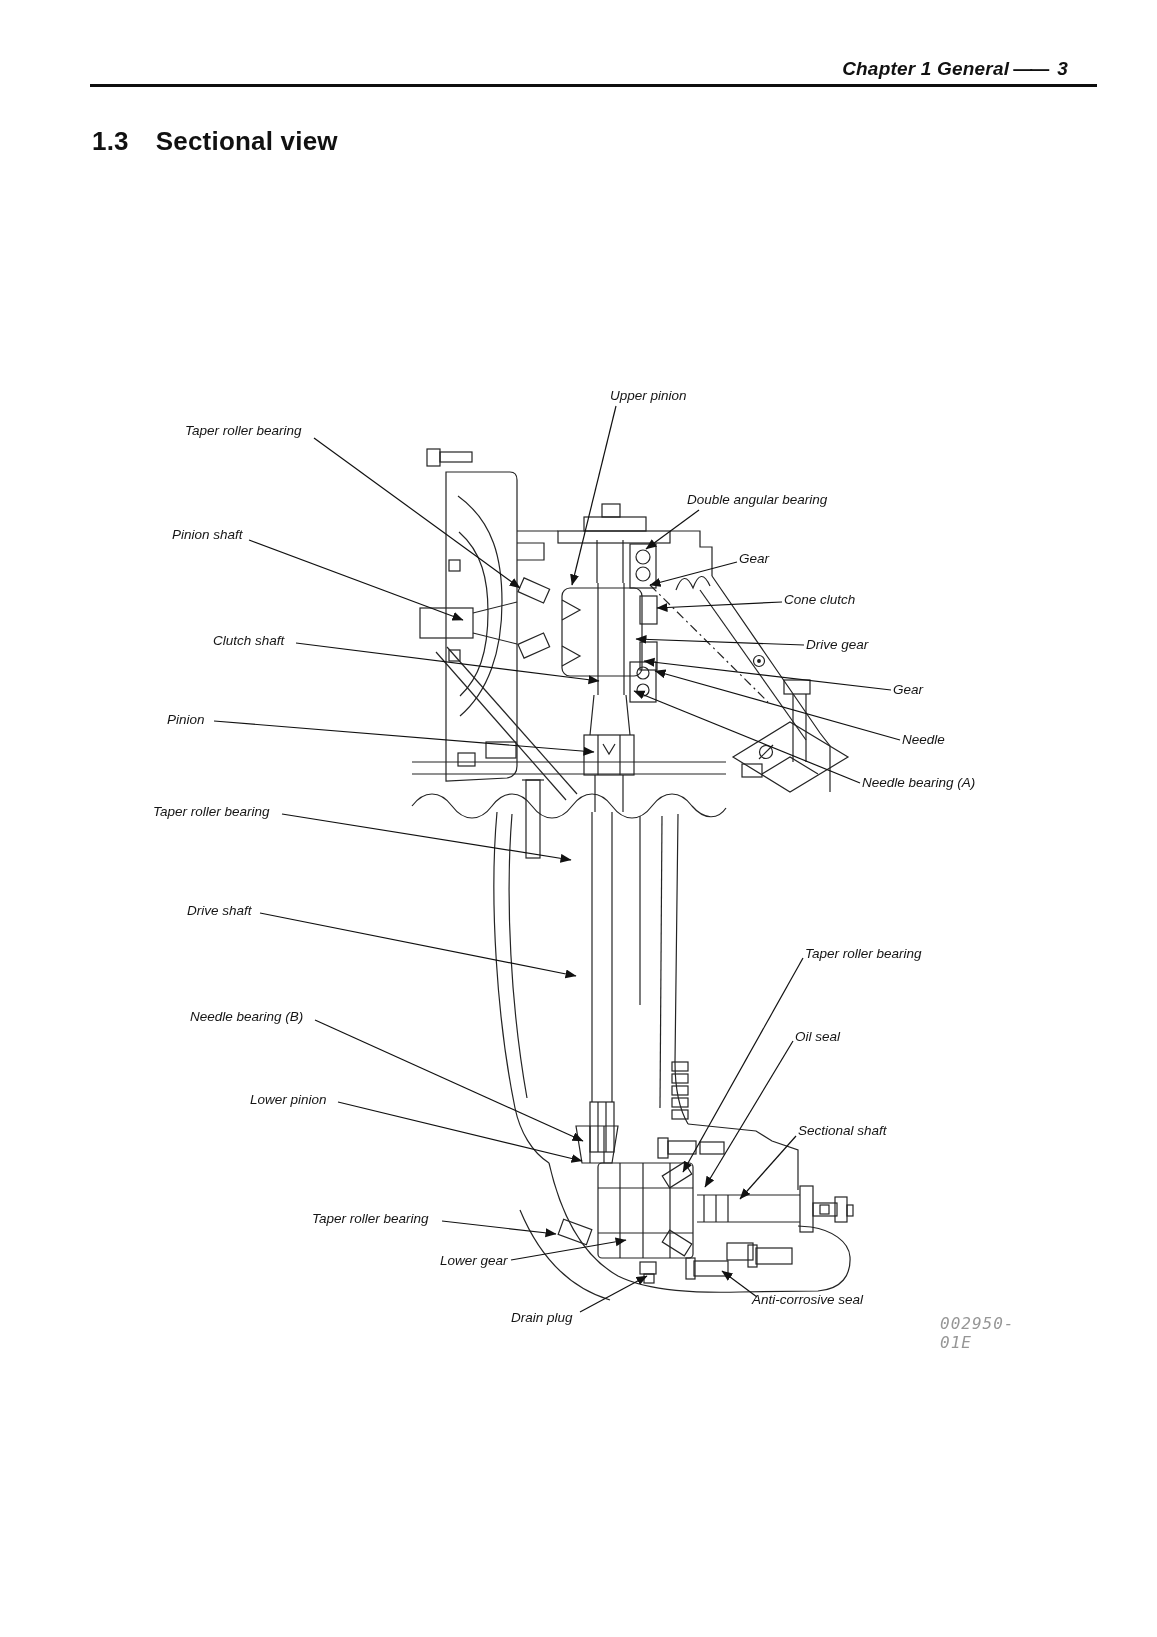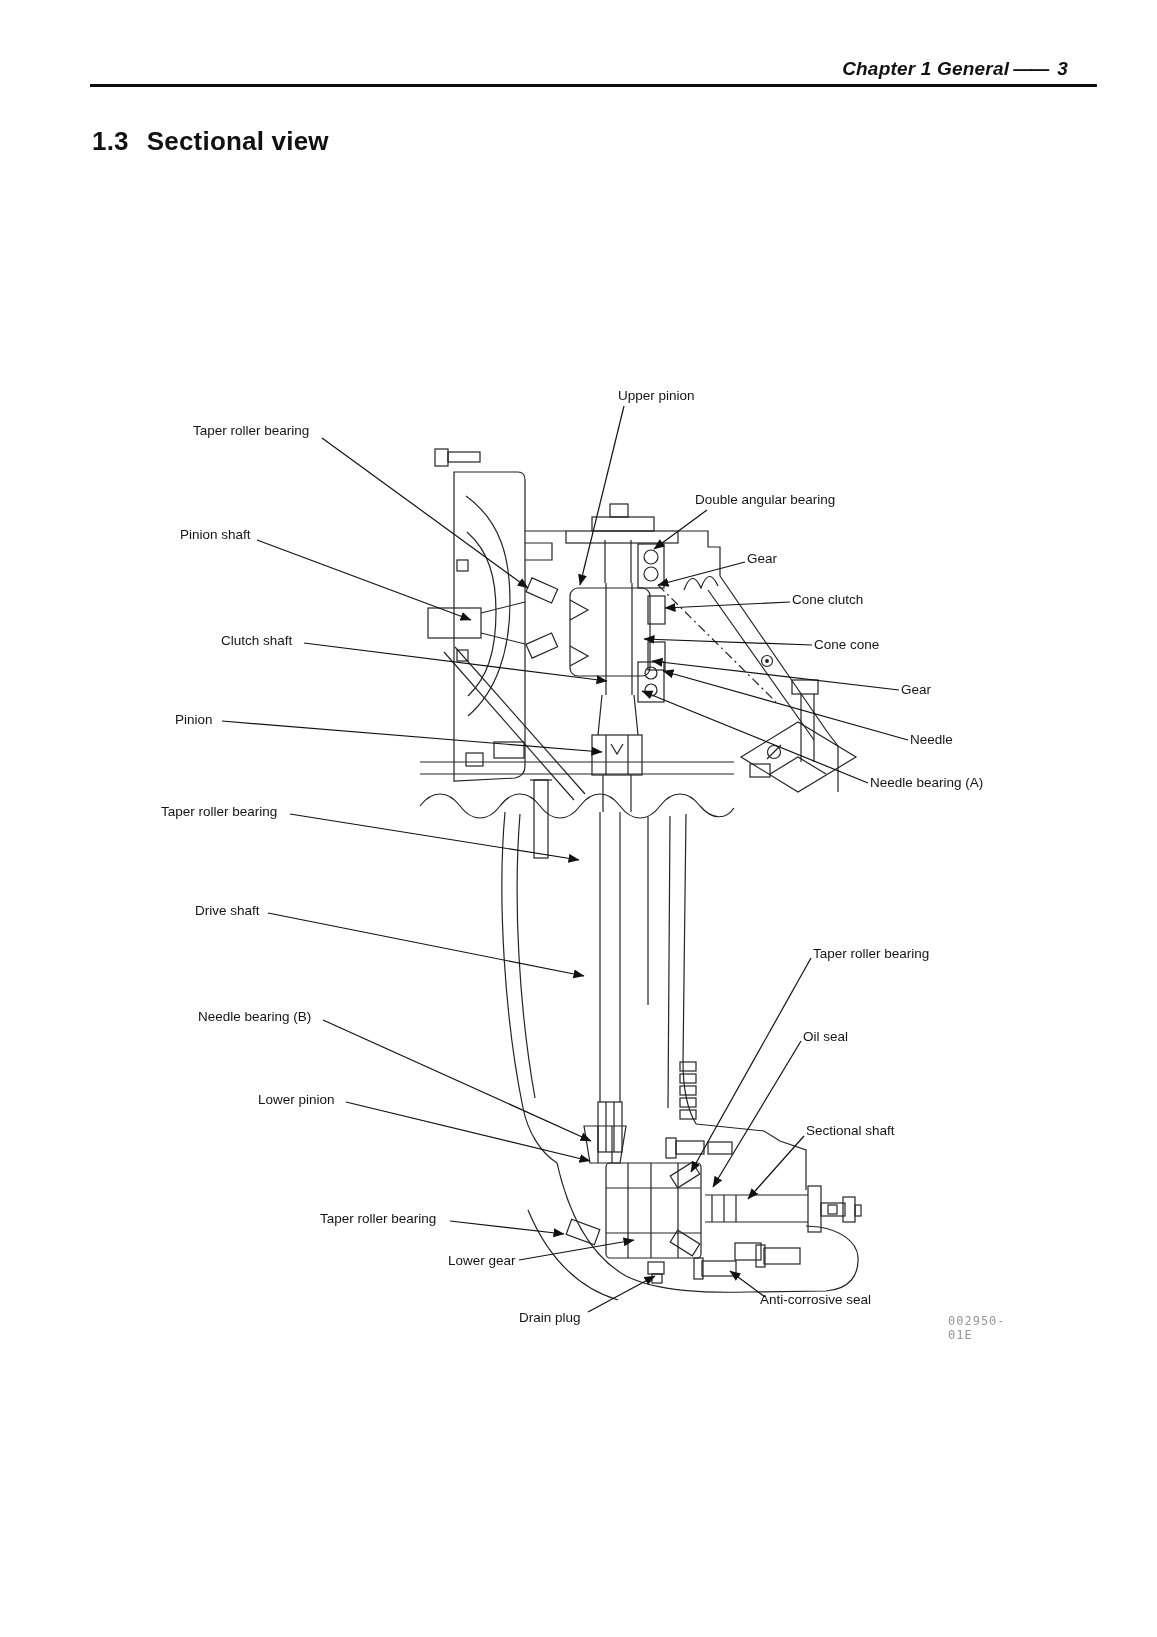--- a/index.html
+++ b/index.html
@@ -3,26 +3,26 @@
 <meta charset="utf-8">
 <style>
   html,body{margin:0;padding:0;background:#ffffff;}
   body{width:1157px;height:1637px;position:relative;overflow:hidden;
        font-family:"Liberation Sans",sans-serif;color:#111;}
   .page-header{position:absolute;top:58px;right:89px;display:flex;align-items:flex-start;
        font-weight:bold;font-style:italic;font-size:19px;letter-spacing:.2px;}
   .page-header .sep{display:inline-block;margin:0 10px 0 4px;letter-spacing:-2px;font-style:normal;}
   .header-rule{position:absolute;left:90px;top:84px;width:1007px;height:3px;background:#0e0e0e;}
   .section-title{position:absolute;left:92px;top:126px;font-weight:bold;font-size:26px;
-       letter-spacing:.2px;display:flex;gap:18px;}
-  .figure-area{position:absolute;left:8px;top:0;width:970px;height:1637px;}
+       letter-spacing:.2px;display:flex;gap:27px;}
+  .figure-area{position:absolute;left:0;top:0;width:970px;height:1637px;font-style:italic;}
   .figure-area svg{position:absolute;left:0;top:0;}
   .lbl{position:absolute;font-size:13.5px;line-height:16px;white-space:nowrap;color:#151515;}
   .fig-code{position:absolute;left:940px;top:1314px;font-family:"DejaVu Sans Mono",monospace;
-       font-size:12px;color:#969696;letter-spacing:1px;}
+       font-size:16px;color:#969696;letter-spacing:1px;}
 </style>
 </head>
 <body>
 
 <div class="page-header">
   <span>Chapter 1  General</span>
   <span class="sep">——</span>
   <span>3</span>
 </div>
 <div class="header-rule"></div>
@@ -194,21 +194,21 @@
     <line x1="757" y1="1297" x2="722" y2="1271"></line>
   </g>
 </svg>
 
   <div class="lbl" style="left:610px;top:388px">Upper pinion</div>
   <div class="lbl" style="left:185px;top:423px">Taper roller bearing</div>
   <div class="lbl" style="left:172px;top:527px">Pinion shaft</div>
   <div class="lbl" style="left:687px;top:492px">Double angular bearing</div>
   <div class="lbl" style="left:739px;top:551px">Gear</div>
   <div class="lbl" style="left:784px;top:592px">Cone clutch</div>
-  <div class="lbl" style="left:806px;top:637px">Cone cone</div>
+  <div class="lbl" style="left:806px;top:637px">Drive gear</div>
   <div class="lbl" style="left:893px;top:682px">Gear</div>
   <div class="lbl" style="left:902px;top:732px">Needle</div>
   <div class="lbl" style="left:862px;top:775px">Needle bearing (A)</div>
   <div class="lbl" style="left:213px;top:633px">Clutch shaft</div>
   <div class="lbl" style="left:167px;top:712px">Pinion</div>
   <div class="lbl" style="left:153px;top:804px">Taper roller bearing</div>
   <div class="lbl" style="left:187px;top:903px">Drive shaft</div>
   <div class="lbl" style="left:190px;top:1009px">Needle bearing (B)</div>
   <div class="lbl" style="left:250px;top:1092px">Lower pinion</div>
   <div class="lbl" style="left:805px;top:946px">Taper roller bearing</div>

